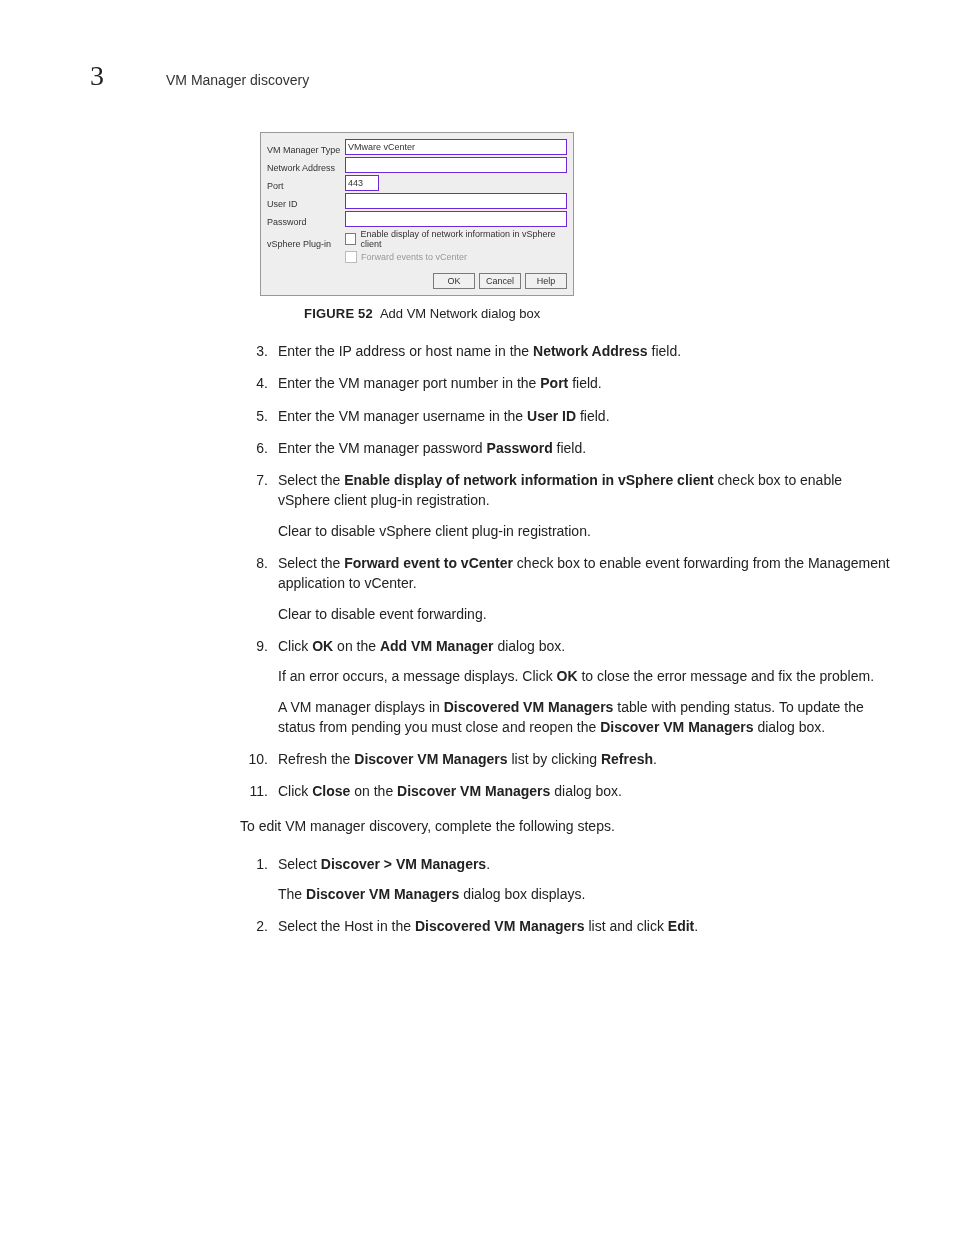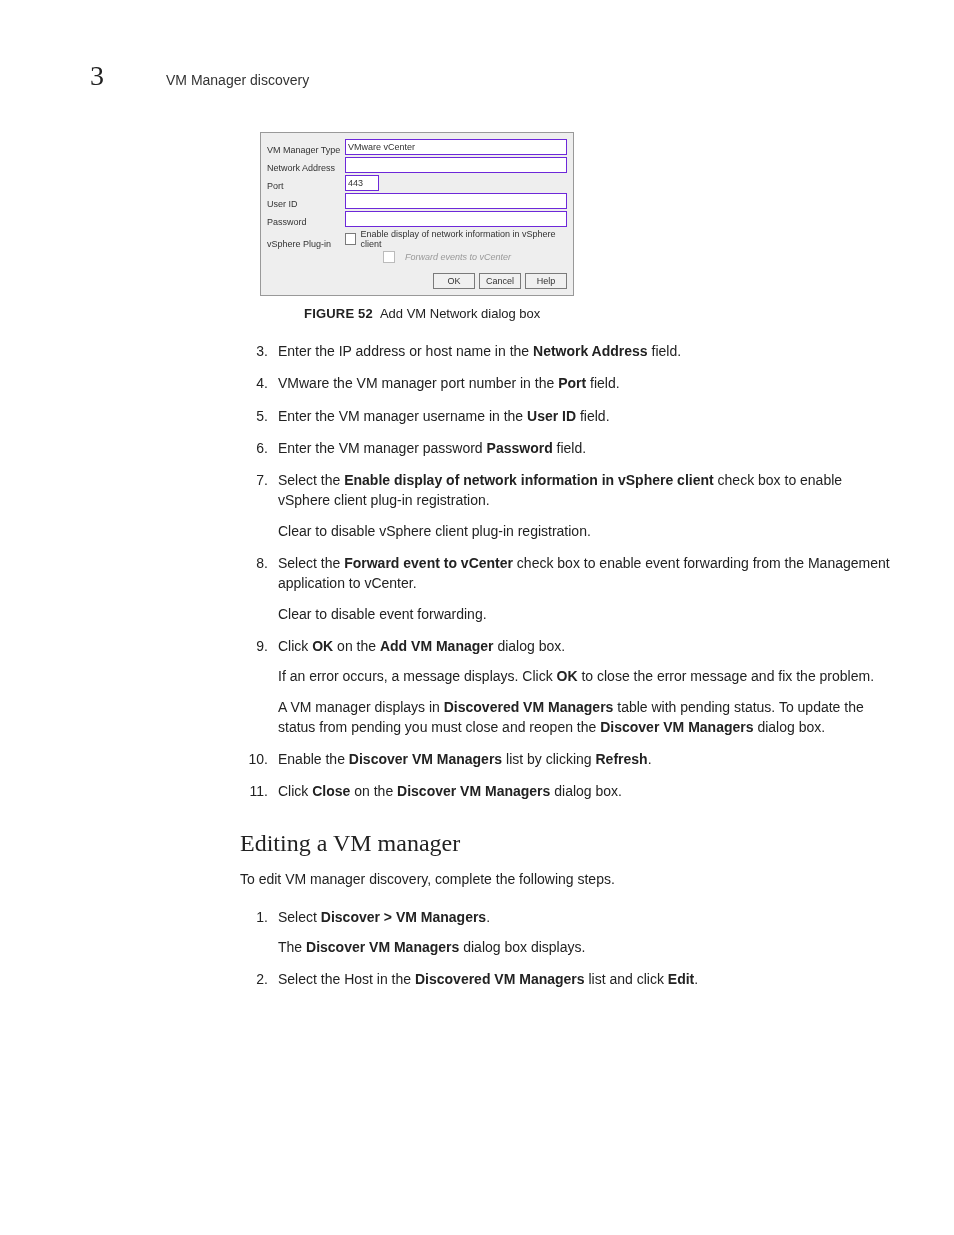--- a/index.html
+++ b/index.html
@@ -57,24 +57,23 @@
     padding: 0 2px;
     font-size: 9px;
     line-height: 14px;
   }
   .dlg-input.short {
     flex: 0 0 28px;
   }
   .dlg-chk {
     display: flex;
     align-items: center;
-    gap: 10px;
-    margin-left: 116px;
+    gap: 4px;
+    margin-left: 78px;
     margin-top: 2px;
-    font-style: italic;
   }
   .chk-box {
     width: 10px;
     height: 10px;
     border: 1px solid #7a7a7a;
     background: #fff;
     display: inline-block;
   }
   .dlg-buttons {
     display: flex;
@@ -194,21 +193,21 @@
   <ol class="steps" id="main-steps">
       <li class="step" style="list-style: none;">
         <div class="num">3.</div>
         <div class="body">
           <p><span>Enter the IP address or host name in the </span><span class="bold">Network Address</span><span> field.</span></p>
         </div>
       </li>
       <li class="step" style="list-style: none;">
         <div class="num">4.</div>
         <div class="body">
-          <p><span>VMware the VM manager port number in the </span><span class="bold">Port</span><span> field.</span></p>
+          <p><span>Enter the VM manager port number in the </span><span class="bold">Port</span><span> field.</span></p>
         </div>
       </li>
       <li class="step" style="list-style: none;">
         <div class="num">5.</div>
         <div class="body">
           <p><span>Enter the VM manager username in the </span><span class="bold">User ID</span><span> field.</span></p>
         </div>
       </li>
       <li class="step" style="list-style: none;">
         <div class="num">6.</div>
@@ -234,32 +233,31 @@
         <div class="num">9.</div>
         <div class="body">
           <p><span>Click </span><span class="bold">OK</span><span> on the </span><span class="bold">Add VM Manager</span><span> dialog box.</span></p>
           <p><span>If an error occurs, a message displays. Click </span><span class="bold">OK</span><span> to close the error message and fix the problem.</span></p>
           <p><span>A VM manager displays in </span><span class="bold">Discovered VM Managers</span><span> table with pending status. To update the status from pending you must close and reopen the </span><span class="bold">Discover VM Managers</span><span> dialog box.</span></p>
         </div>
       </li>
       <li class="step" style="list-style: none;">
         <div class="num">10.</div>
         <div class="body">
-          <p><span>Enable the </span><span class="bold">Discover VM Managers</span><span> list by clicking </span><span class="bold">Refresh</span><span>.</span></p>
+          <p><span>Refresh the </span><span class="bold">Discover VM Managers</span><span> list by clicking </span><span class="bold">Refresh</span><span>.</span></p>
         </div>
       </li>
       <li class="step" style="list-style: none;">
         <div class="num">11.</div>
         <div class="body">
           <p><span>Click </span><span class="bold">Close</span><span> on the </span><span class="bold">Discover VM Managers</span><span> dialog box.</span></p>
         </div>
       </li>
     </ol>
 
-  <h2 class="section">Editing a VM manager</h2>
   <p class="intro">To edit VM manager discovery, complete the following steps.</p>
 
   <ol class="steps" id="sub-steps">
       <li class="step" style="list-style: none;">
         <div class="num">1.</div>
         <div class="body">
           <p><span>Select </span><span class="bold">Discover &gt; VM Managers</span><span>.</span></p>
           <p><span>The </span><span class="bold">Discover VM Managers</span><span> dialog box displays.</span></p>
         </div>
       </li>

